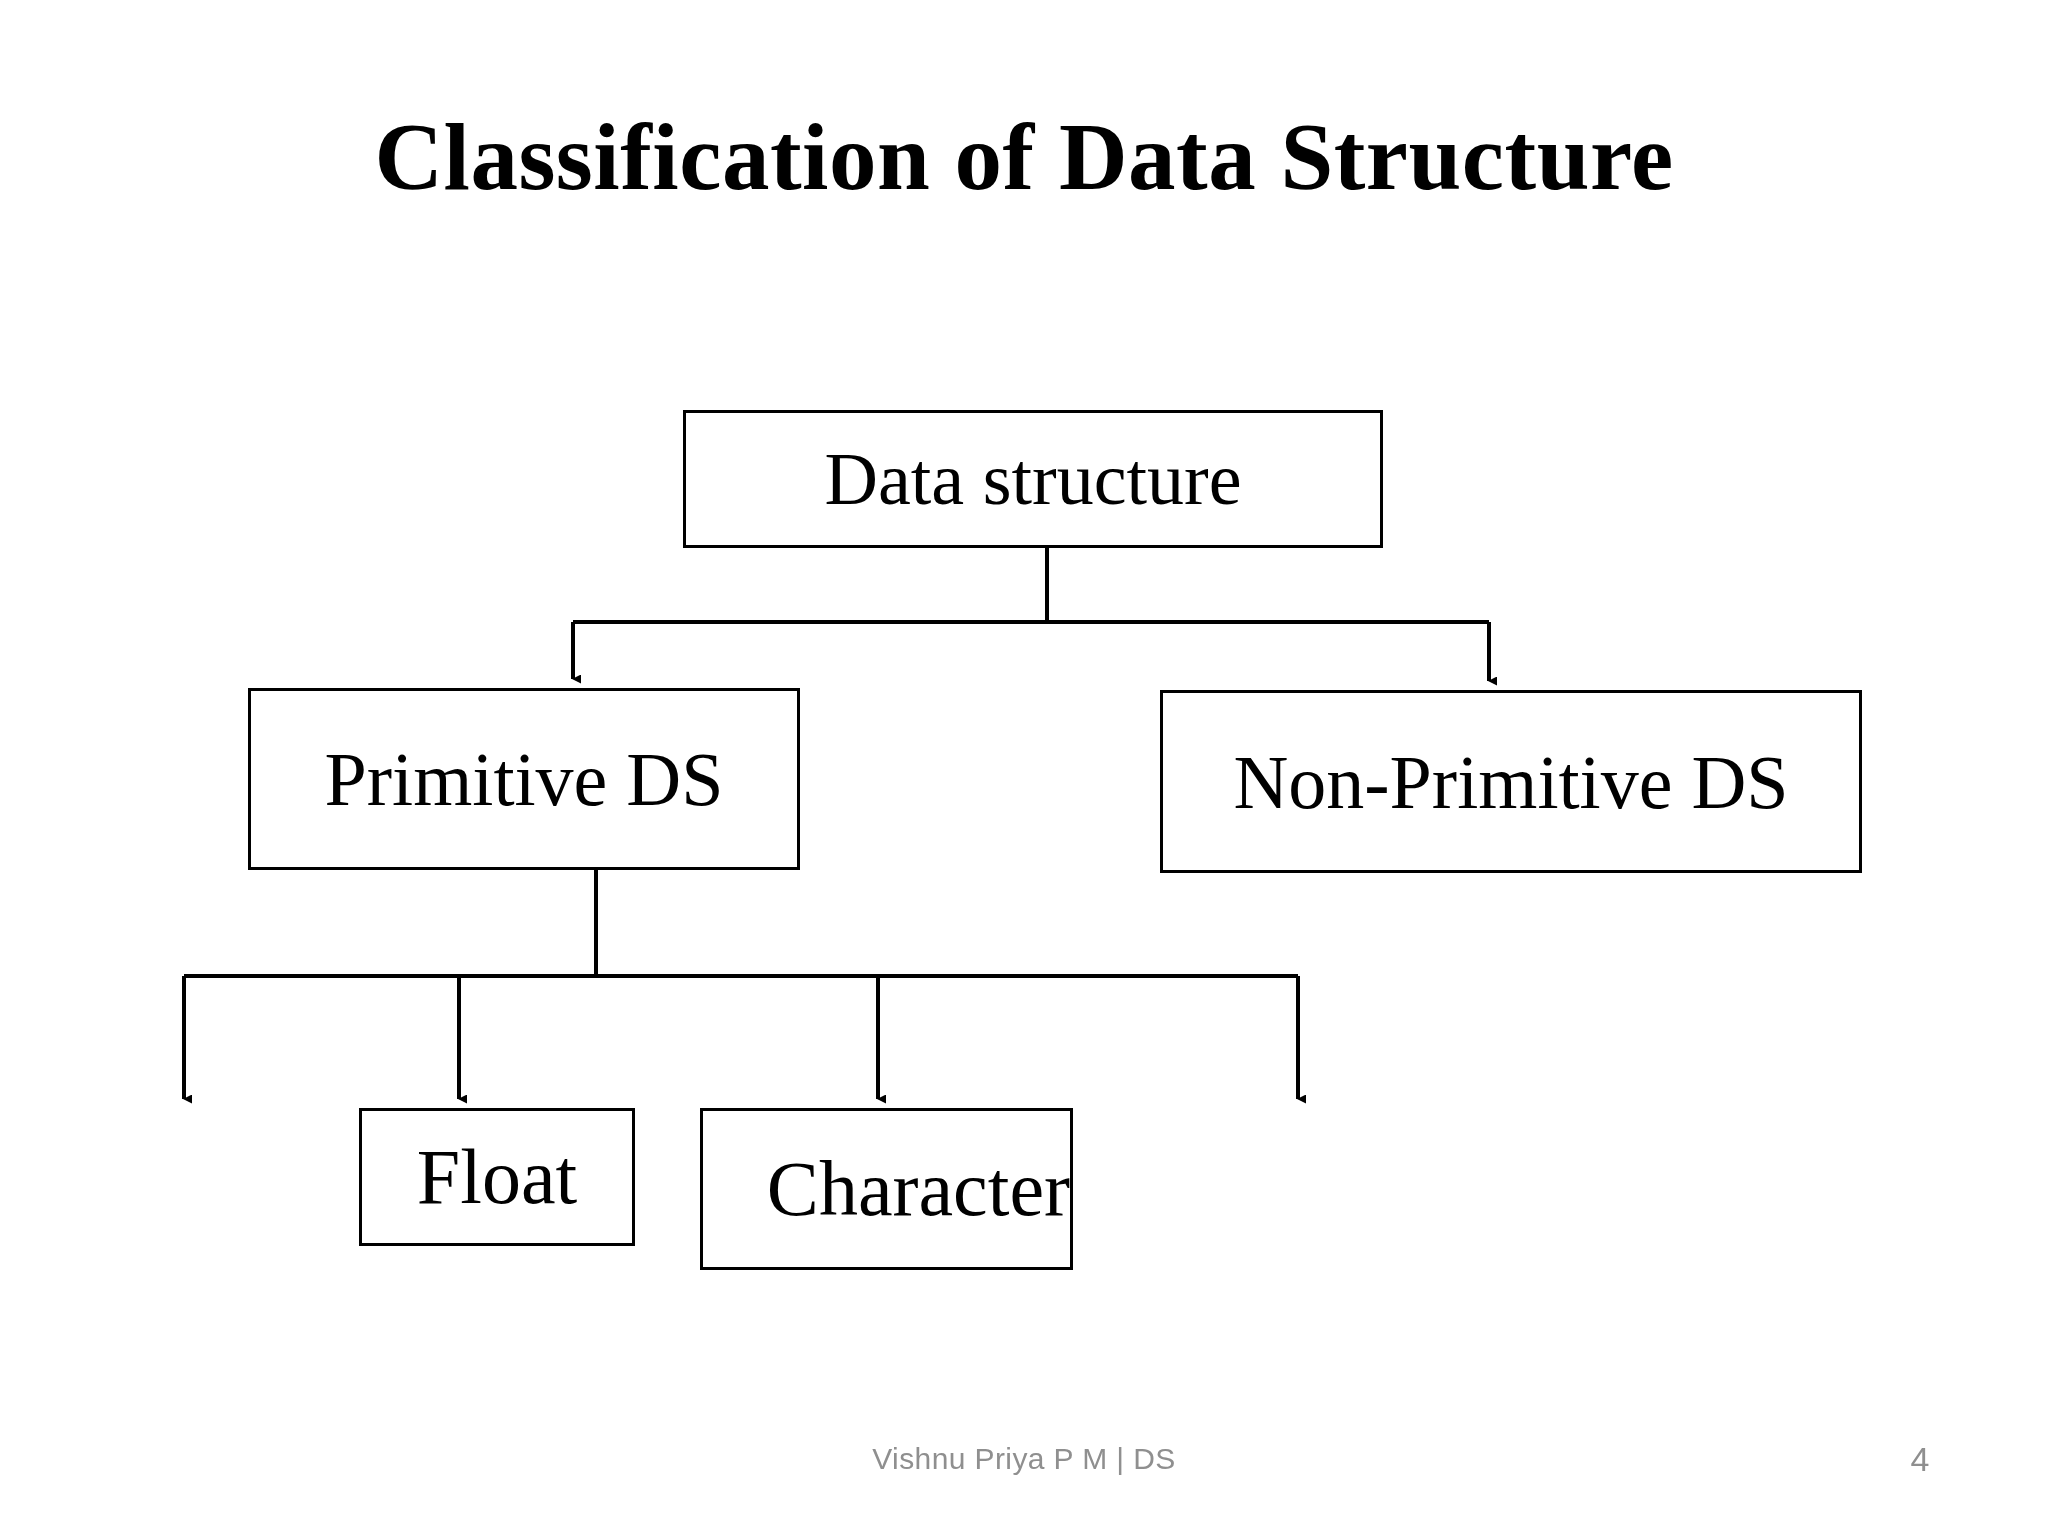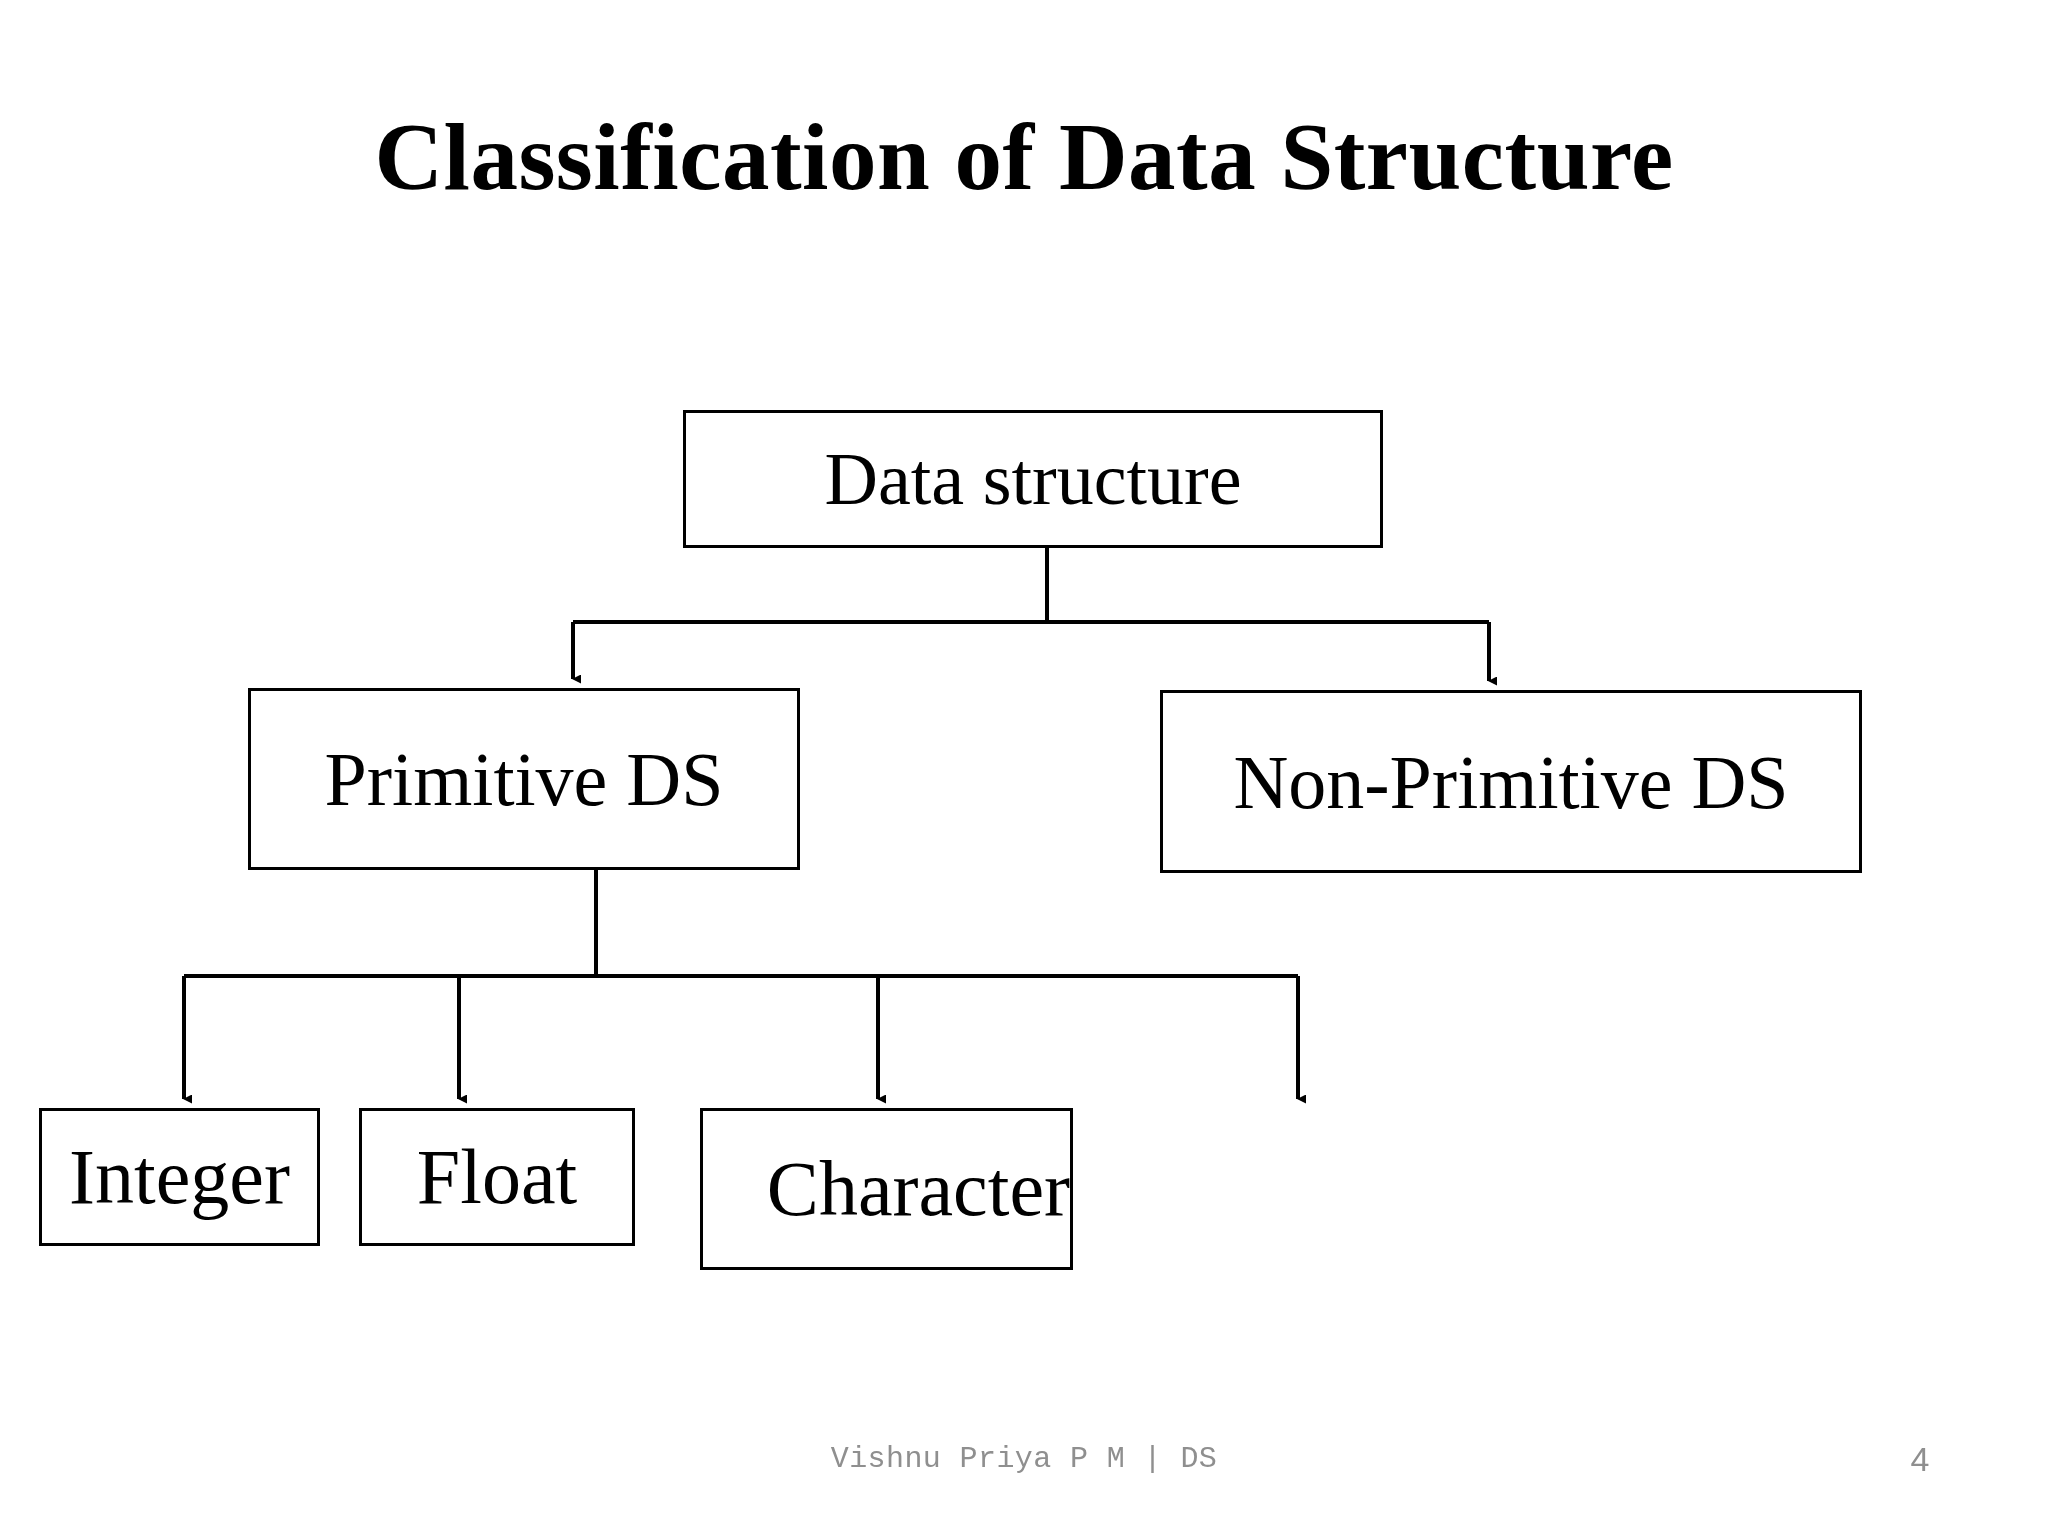--- a/index.html
+++ b/index.html
@@ -103,21 +103,21 @@
   #node-pointer   { left: 1137px; top: 1108px; width: 386px; height: 138px; }
   .leaf .node-label { font-size: 78px; }
 
   
   #footer-note {
     position: absolute;
     left: 0;
     top: 1442px;
     width: 2048px;
     text-align: center;
-    font-family: Liberation Mono, monospace;
+    font-family: Liberation Sans, sans-serif;
     font-size: 30px;
     color: #8f8f8f;
     letter-spacing: 0.4px;
   }
   #page-number {
     position: absolute;
     left: 1880px;
     top: 1440px;
     width: 80px;
     text-align: center;
@@ -160,23 +160,20 @@
     </div>
 
     <div class="node" id="node-primitive">
       <span class="node-label">Primitive DS</span>
     </div>
 
     <div class="node" id="node-nonprimitive">
       <span class="node-label">Non-Primitive DS</span>
     </div>
 
-    <div class="node leaf" id="node-integer">
-      <span class="node-label">Integer</span>
-    </div>
 
     <div class="node leaf" id="node-float">
       <span class="node-label">Float</span>
     </div>
 
     <div class="node leaf" id="node-character">
       <span class="node-label">Character</span>
     </div>
 
 

